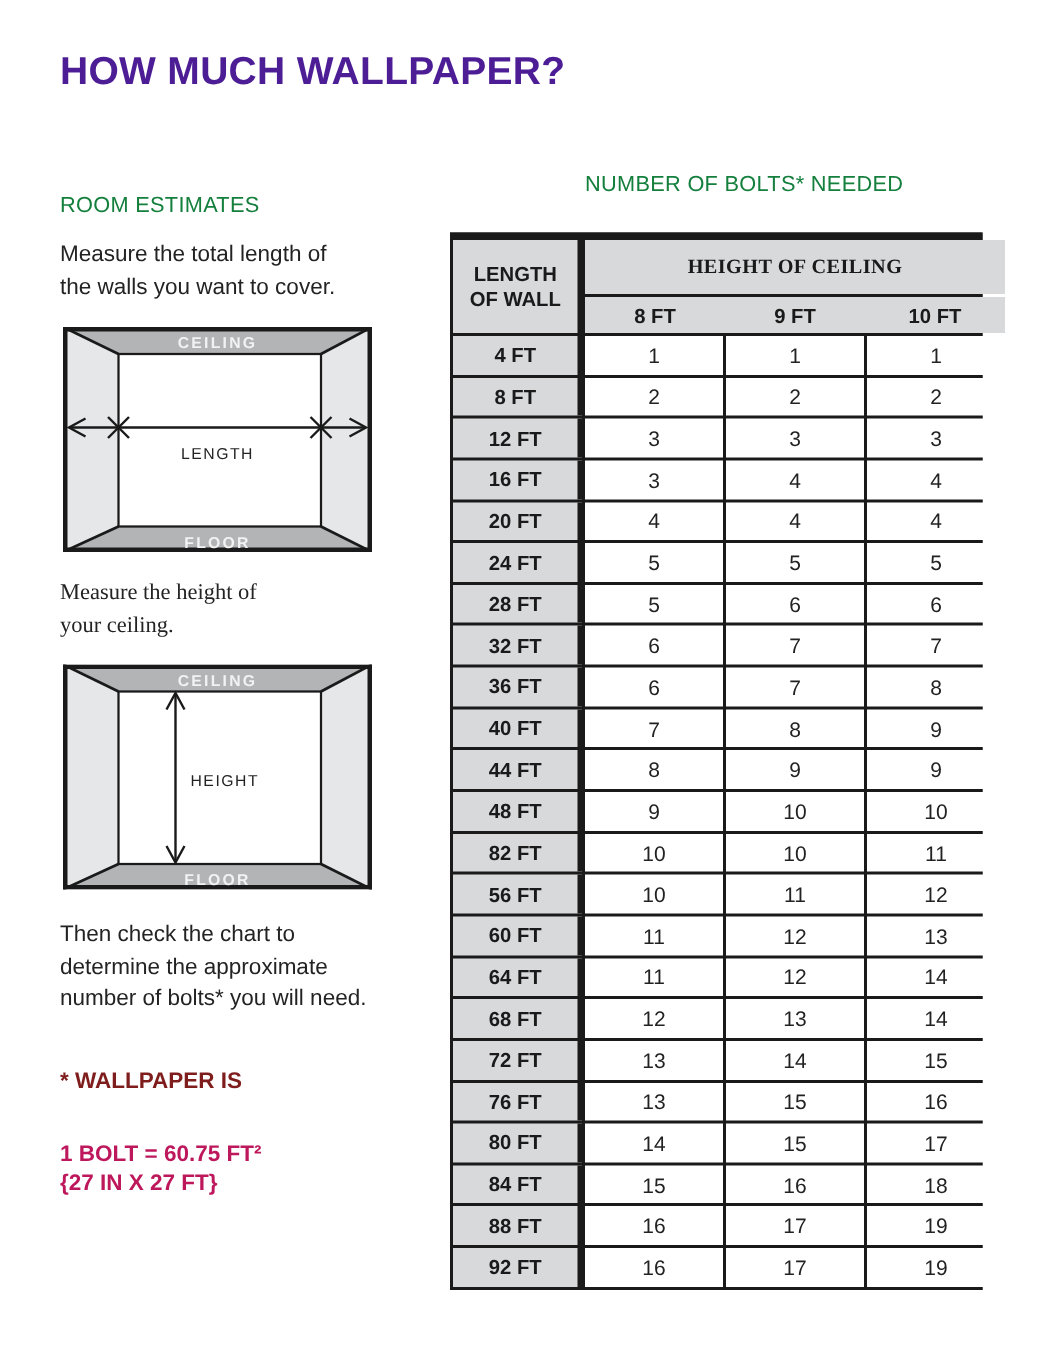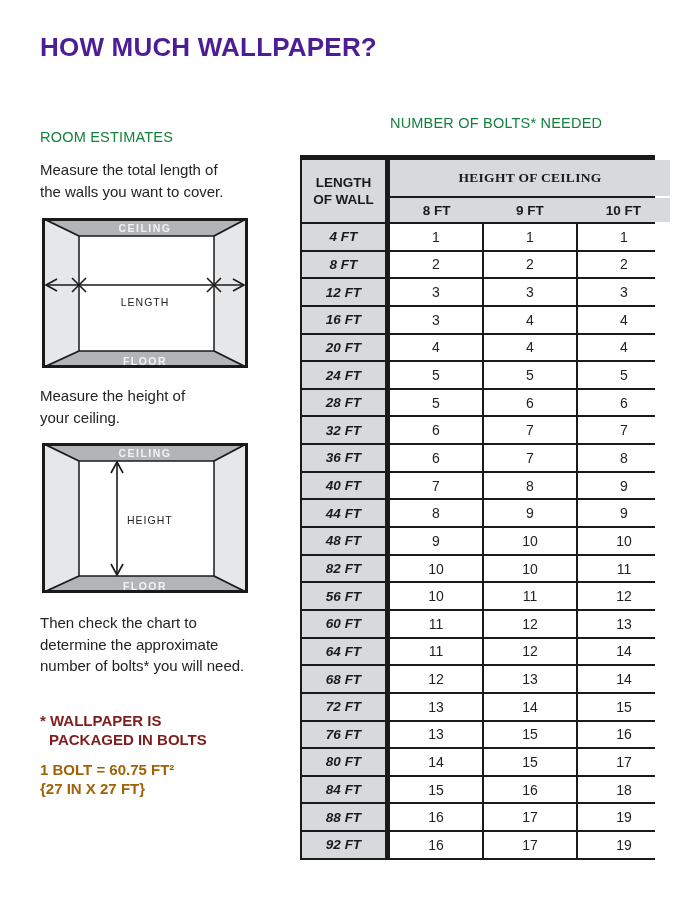--- a/index.html
+++ b/index.html
@@ -11,25 +11,25 @@
     position:absolute;left:40px;top:32px;
     font-size:26px;font-weight:bold;letter-spacing:.2px;color:#4c1d95;
   }
   .section-heading{
     position:absolute;font-size:14.5px;font-weight:normal;letter-spacing:.2px;color:#15803d;
   }
   #room-estimates-heading{left:40px;top:129px;}
   #bolts-heading{left:378px;top:115px;margin-left:12px;}
   .para{position:absolute;left:40px;font-size:15px;line-height:21.5px;color:#232323;}
   #step1{top:159px;}
-  #step2{top:385px;}
+  #step2{top:385px;font-family:Liberation Serif, serif;}
   #step3{top:612px;}
   .note{position:absolute;left:40px;top:711px;font-size:15px;font-weight:bold;line-height:19px;color:#7f1d1d;}
   .note .indent{padding-left:9px;}
-  .spec{position:absolute;left:40px;top:761px;font-size:15px;font-weight:bold;line-height:18.5px;color:#a16207;}
+  .spec{position:absolute;left:40px;top:761px;font-size:15px;font-weight:bold;line-height:18.5px;color:#be185d;}
   .diagram{position:absolute;left:42px;width:206px;height:150px;}
   #diagram-length{top:218px;}
   #diagram-height{top:443px;}
 
   
   .bolts-table{
     position:absolute;left:300px;top:155px;width:355px;box-sizing:border-box;
     display:grid;
     grid-template-columns:86px 92px 92px 92px;
     grid-template-rows:36px 24px repeat(23, 25.65px);
@@ -41,21 +41,21 @@
     display:flex;align-items:center;justify-content:center;
     background:#ffffff;font-size:14px;color:#222;
   }
   .cell.gray{background:#d8d9db;}
   .cell.bold{font-weight:bold;font-size:13.5px;color:#1a1a1a;}
   .corner-cell{
     grid-column:1;grid-row:1 / 3;
     border-right:3px solid #1a1a1a;
     text-align:center;line-height:17px;padding:0 6px;
   }
-  .rowhead-cell{border-right:3px solid #1a1a1a;font-style:italic;}
+  .rowhead-cell{border-right:3px solid #1a1a1a;}
   .group-cell{grid-column:2 / 5;grid-row:1;font-size:14px;letter-spacing:.3px;font-family:Liberation Serif, serif;}
   .subhead-row{grid-column:2 / 5;grid-row:2;display:flex;background:#d8d9db;}
   .subhead-row .sub{flex:1;display:flex;align-items:center;justify-content:center;
     font-weight:bold;font-size:13.5px;color:#1a1a1a;}
 </style>
 </head>
 <body>
 
 <div class="page-title">HOW MUCH WALLPAPER?</div>
 
@@ -123,21 +123,20 @@
 </svg>
 
 <div class="para" id="step3">
   <div>Then check the chart to</div>
   <div>determine the approximate</div>
   <div>number of bolts* you will need.</div>
 </div>
 
 <div class="note">
   <div>* WALLPAPER IS</div>
-  <div class="indent">PACKAGED IN BOLTS</div>
 </div>
 
 <div class="spec">
   <div>1 BOLT = 60.75 FT²</div>
   <div>{27 IN X 27 FT}</div>
 </div>
 
 <div class="bolts-table">
   <div class="cell gray bold corner-cell">LENGTH OF WALL</div>
   <div class="cell gray bold group-cell">HEIGHT OF CEILING</div>

